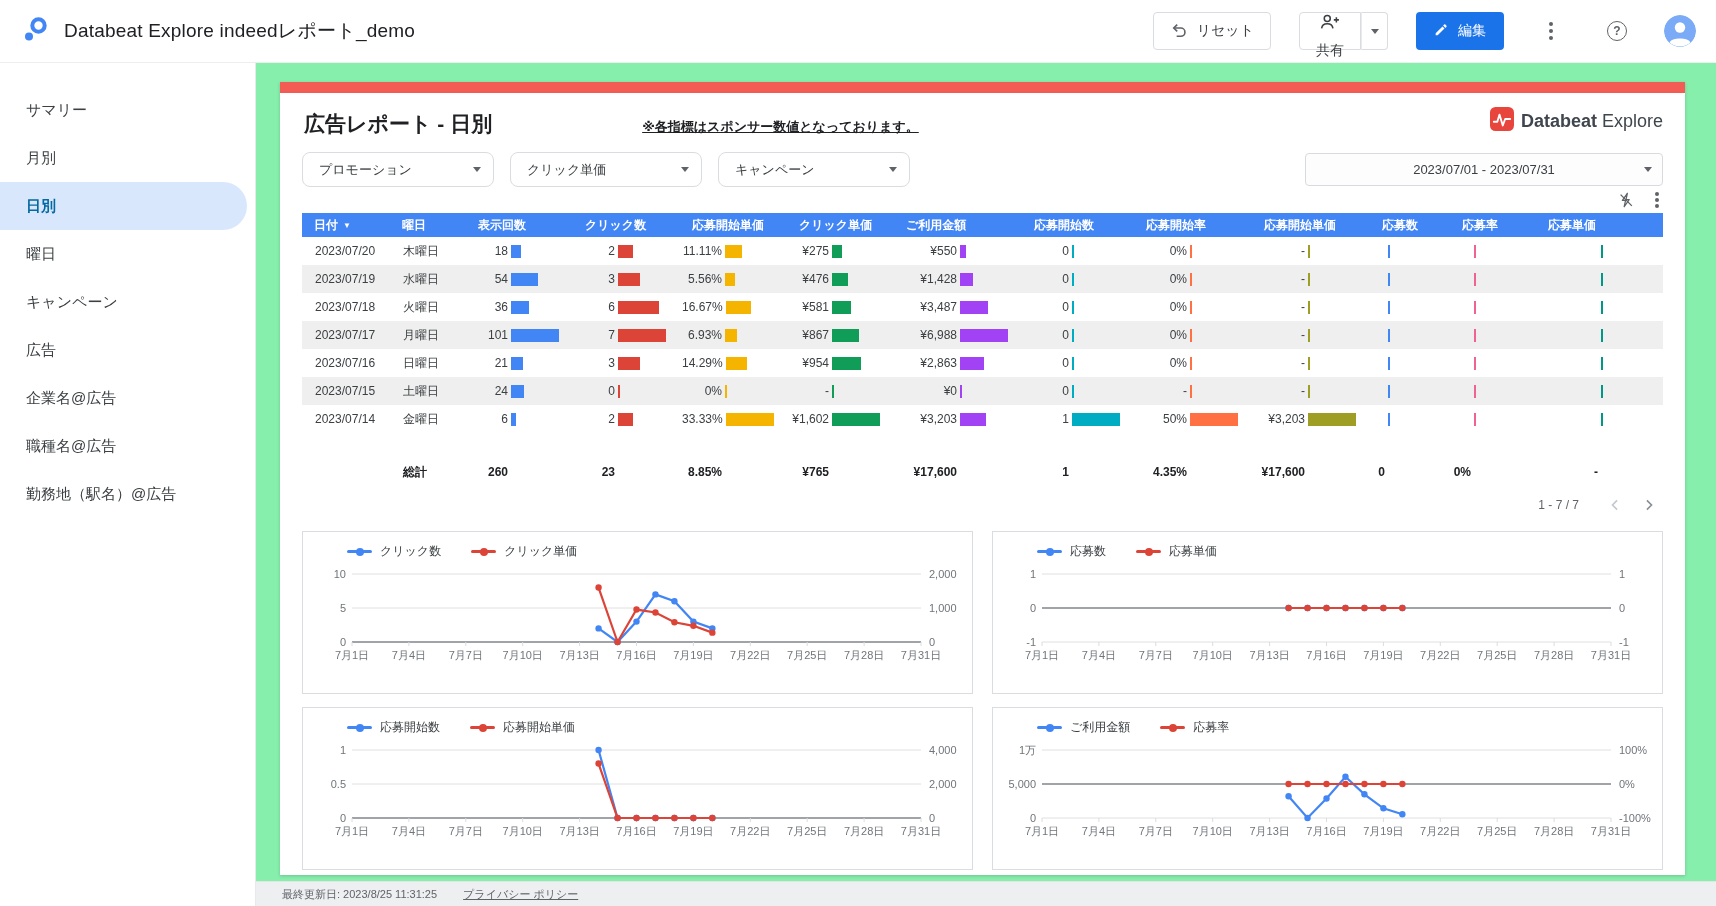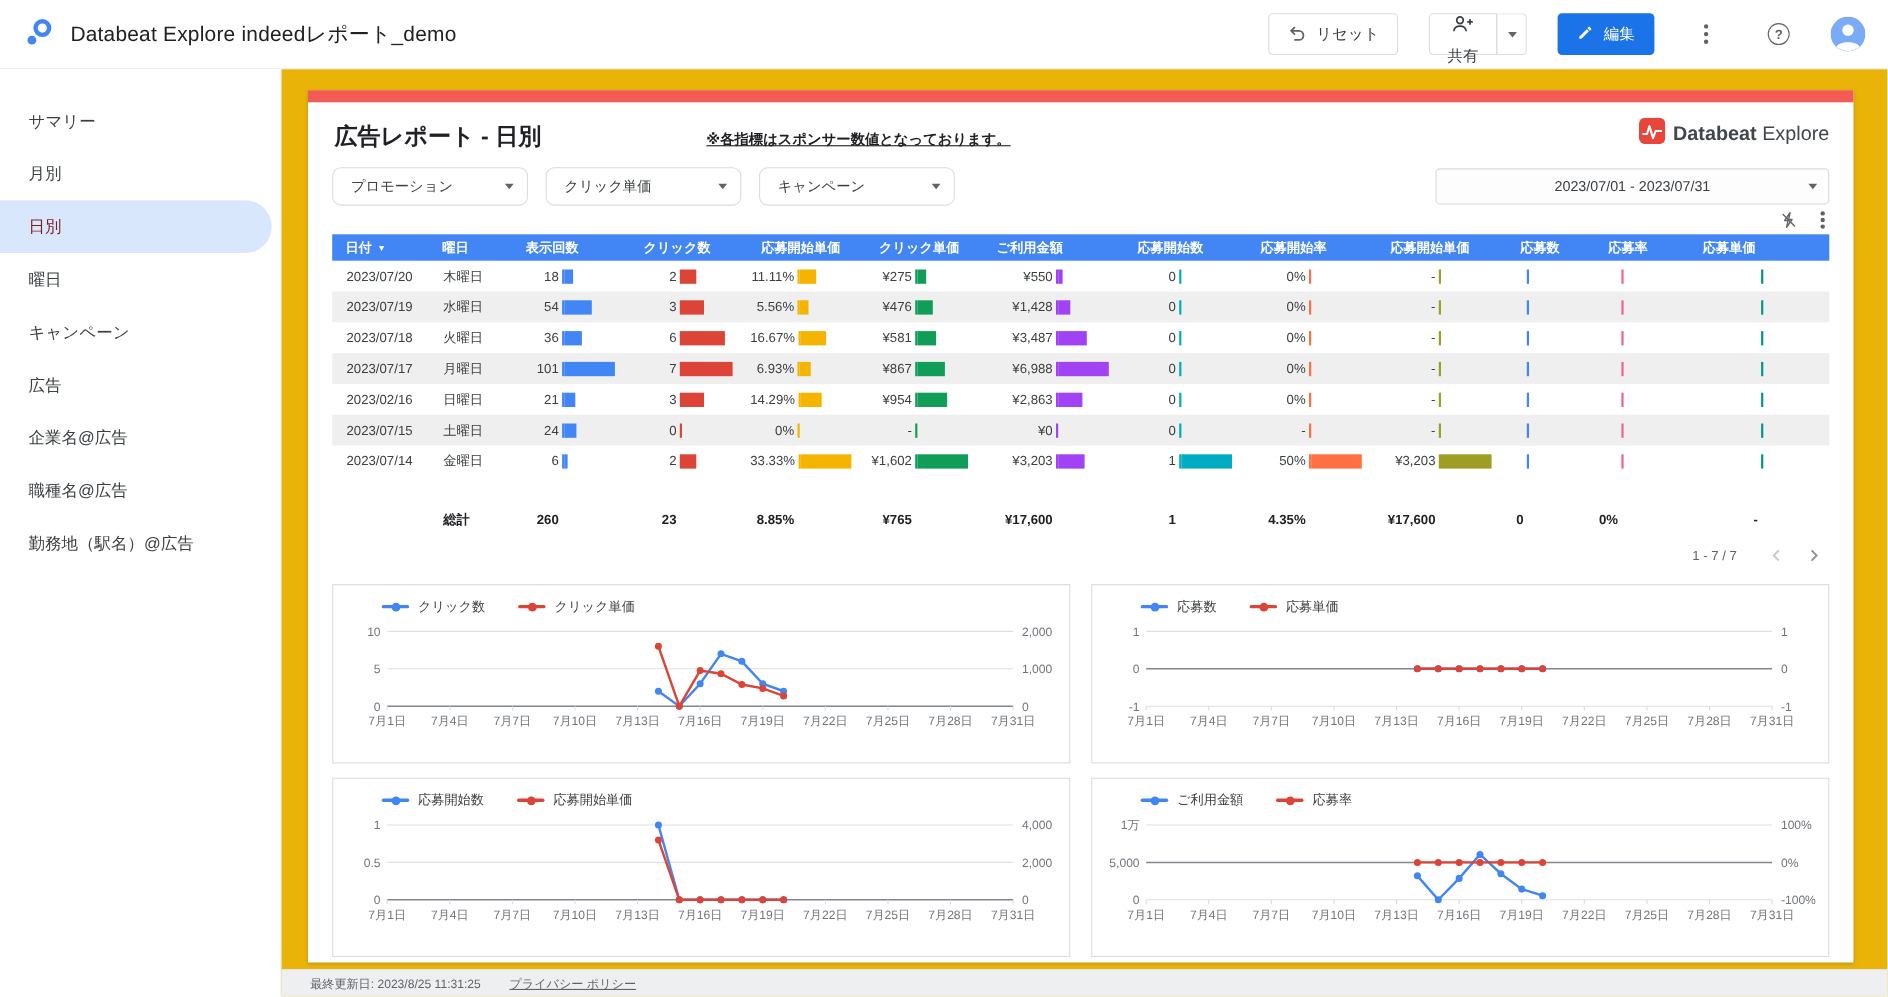--- a/index.html
+++ b/index.html
@@ -15,34 +15,34 @@
 .btn-primary{height:38px;display:flex;align-items:center;gap:9px;background:#1a73e8;color:#fff;border:none;border-radius:4px;font-size:14px;font-weight:500;padding:0 18px;cursor:pointer;}
 .icon-btn{width:38px;height:38px;border:none;background:transparent;display:flex;align-items:center;justify-content:center;cursor:pointer;}
 .dots{width:4px;height:4px;border-radius:50%;background:#5f6368;box-shadow:0 -7px 0 #5f6368,0 7px 0 #5f6368;display:inline-block;}
 .help-ring{width:20px;height:20px;border:1.8px solid #5f6368;border-radius:50%;display:flex;align-items:center;justify-content:center;font-size:12px;font-weight:700;color:#5f6368;}
 .help-ring::after{content:"?";}
 .caret{width:0;height:0;border-left:4.5px solid transparent;border-right:4.5px solid transparent;border-top:5px solid #5f6368;display:inline-block;}
 .avatar{width:32px;height:32px;border-radius:50%;overflow:hidden;cursor:pointer;flex:none;}
 .body{display:flex;height:843px;}
 .sidebar{width:256px;background:#fff;border-right:1px solid #e7e9eb;padding-top:23px;flex:none;}
 .side-item{height:48px;display:flex;align-items:center;padding-left:26px;font-size:15px;color:#3c4043;cursor:pointer;white-space:nowrap;}
-.side-item.active{background:#d9e7fd;color:#7f1d1d;border-radius:0 26px 26px 0;margin-right:8px;font-weight:400;}
-.main{flex:1;background:#eab308;position:relative;padding:19px 0 0 24px;}
+.side-item.active{background:#d9e7fd;color:#0369a1;border-radius:0 26px 26px 0;margin-right:8px;font-weight:700;}
+.main{flex:1;background:#86efac;position:relative;padding:19px 0 0 24px;}
 .card{width:1405px;height:793px;background:#fff;box-shadow:0 1px 3px rgba(60,64,67,.25);}
 .strip{height:11px;background:#f25c54;}
 .card-inner{padding:0 22px;}
 .report-head{display:flex;align-items:baseline;margin-top:14px;height:32px;}
 .report-title{font-size:21px;font-weight:700;color:#202124;margin-left:2px;white-space:nowrap;}
 .report-note{margin-left:150px;font-size:13px;font-weight:700;color:#202124;text-decoration:underline;white-space:nowrap;}
 .brand{margin-left:auto;display:flex;align-items:center;gap:7px;}
 .brand-name{font-size:18px;color:#40464d;white-space:nowrap;}
 .brand-name b{font-weight:700;}
 .filter-row{display:flex;align-items:center;margin-top:13px;}
 .chips{display:flex;gap:16px;}
-.chip{width:178px;height:35px;border:1px solid #dadce0;border-radius:8px;display:flex;align-items:center;padding:0 12px 0 16px;cursor:pointer;background:#fff;}
+.chip{width:192px;height:35px;border:1px solid #dadce0;border-radius:8px;display:flex;align-items:center;padding:0 12px 0 16px;cursor:pointer;background:#fff;}
 .chip-label{font-size:13px;color:#3c4043;flex:1;}
 .date-ctl{margin-left:auto;width:358px;height:33px;border:1px solid #d8dadd;border-radius:4px;background:#fdfdfe;display:flex;align-items:center;justify-content:center;position:relative;cursor:pointer;font-size:13px;color:#3c4043;}
 .date-ctl .caret{position:absolute;right:10px;}
 .tools-row{height:24px;display:flex;justify-content:flex-end;align-items:center;gap:20px;padding-right:4px;margin-top:1px;}
 .tools-row .dots{box-shadow:0 -6px 0 #5f6368,0 6px 0 #5f6368;}
 .tgrid{display:grid;grid-template-columns:88px 76px 107px 107px 107px 107px 128px 112px 118px 118px 80px 86px 127px;}
 .thead{background:#4285f4;height:24px;margin-top:1px;}
 .th{display:flex;align-items:center;color:#fff;font-size:12px;font-weight:700;padding-left:12px;cursor:pointer;white-space:nowrap;overflow:hidden;}
 .sort{font-size:8px;margin-left:5px;}
 .tr{height:28px;}
@@ -512,21 +512,21 @@
               </div>
               <div class="td mcell">
                 <span class="num"></span>
                 <span class="barbox">
                   <span class="tick" style="background: rgb(0, 150, 136);"></span>
                   <span class="bar" style="background: rgb(0, 150, 136); width: 0px;"></span>
                 </span>
               </div>
             </div>
             <div class="tr tgrid">
-              <div class="td c0">2023/02/16</div>
+              <div class="td c0">2023/07/16</div>
               <div class="td c1">日曜日</div>
               <div class="td mcell">
                 <span class="num">21</span>
                 <span class="barbox">
                   <span class="tick" style="background: rgb(66, 133, 244);"></span>
                   <span class="bar" style="background: rgb(66, 133, 244); width: 9.56436px;"></span>
                 </span>
               </div>
               <div class="td mcell">
                 <span class="num">3</span>

